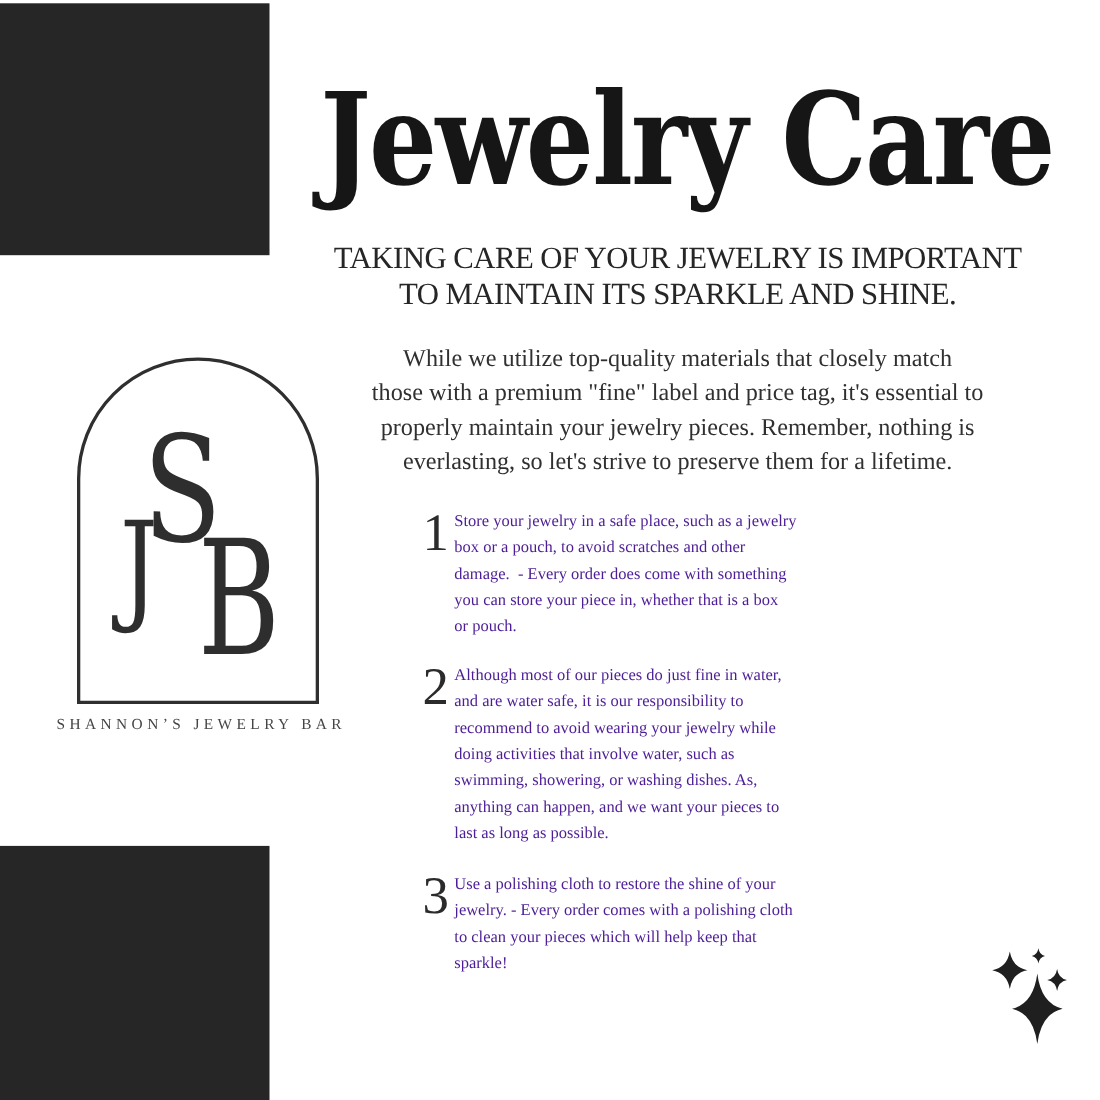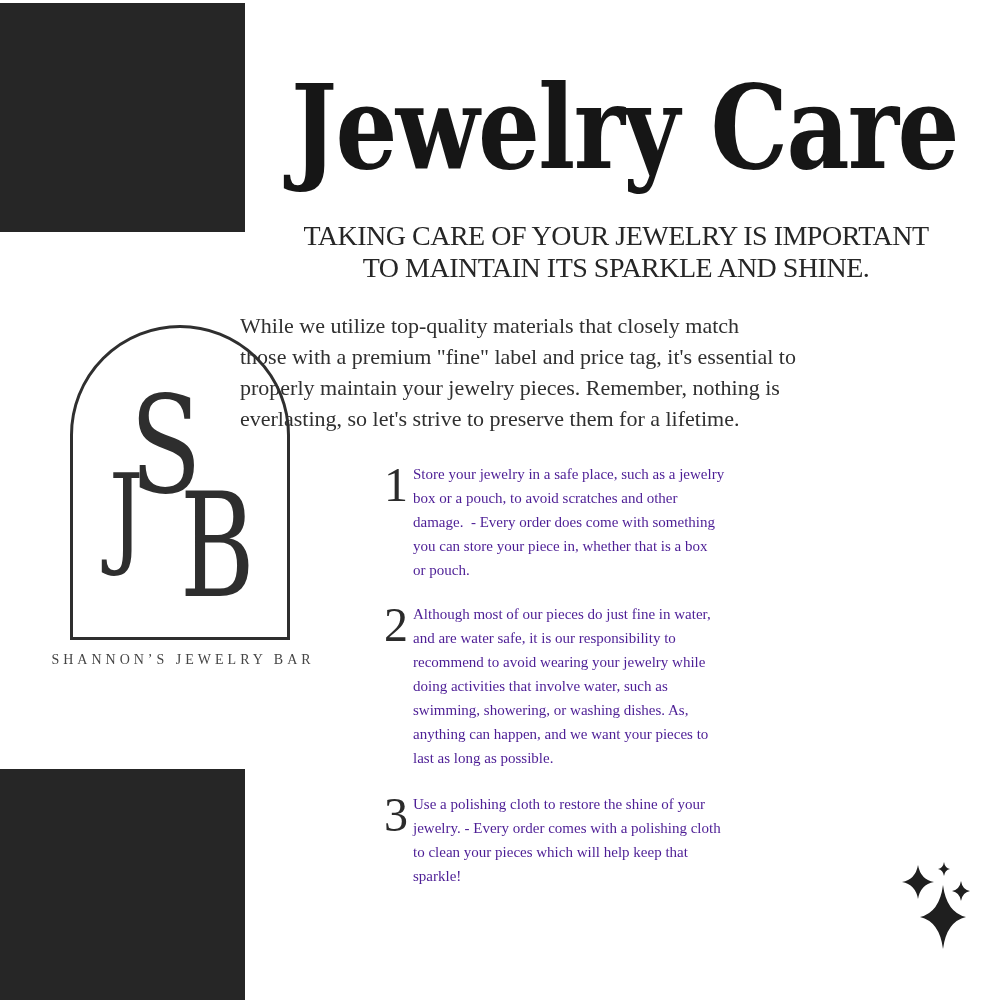--- a/index.html
+++ b/index.html
@@ -42,21 +42,21 @@
     font-size: 28px;
     line-height: 32px;
     letter-spacing: -0.5px;
     color: #262626;
   }
 
   
   .intro {
     position: absolute;
     left: 240px; top: 310px; width: 752px;
-    text-align: left;
+    text-align: center;
     white-space: pre;
     font-size: 22px;
     line-height: 31px;
     color: #303030;
   }
 
   
   .step { position: absolute; left: 383px; width: 580px; }
   .step-1 { top: 462px; }
   .step-2 { top: 602px; }

